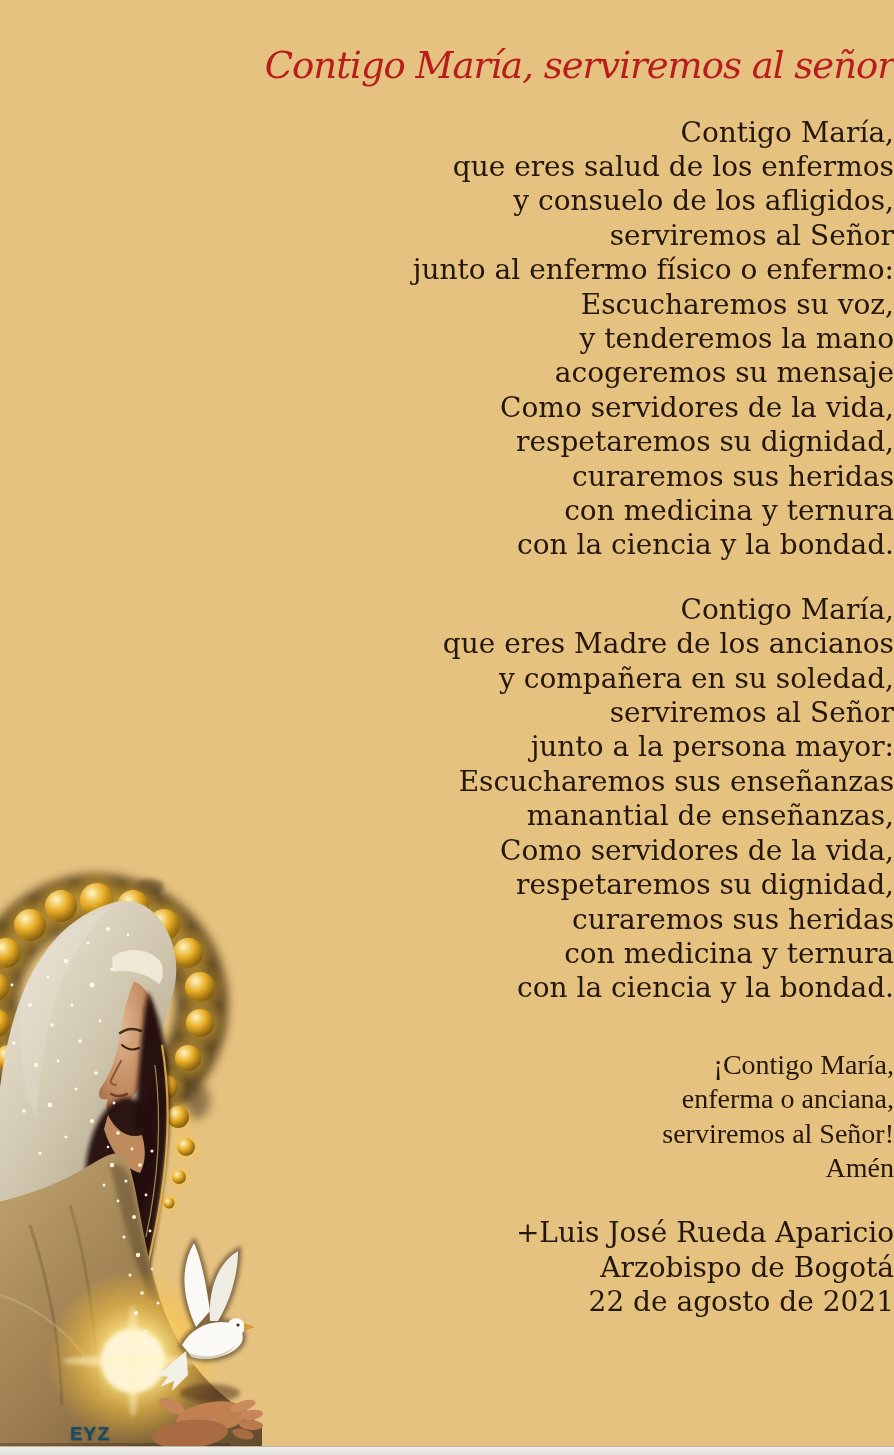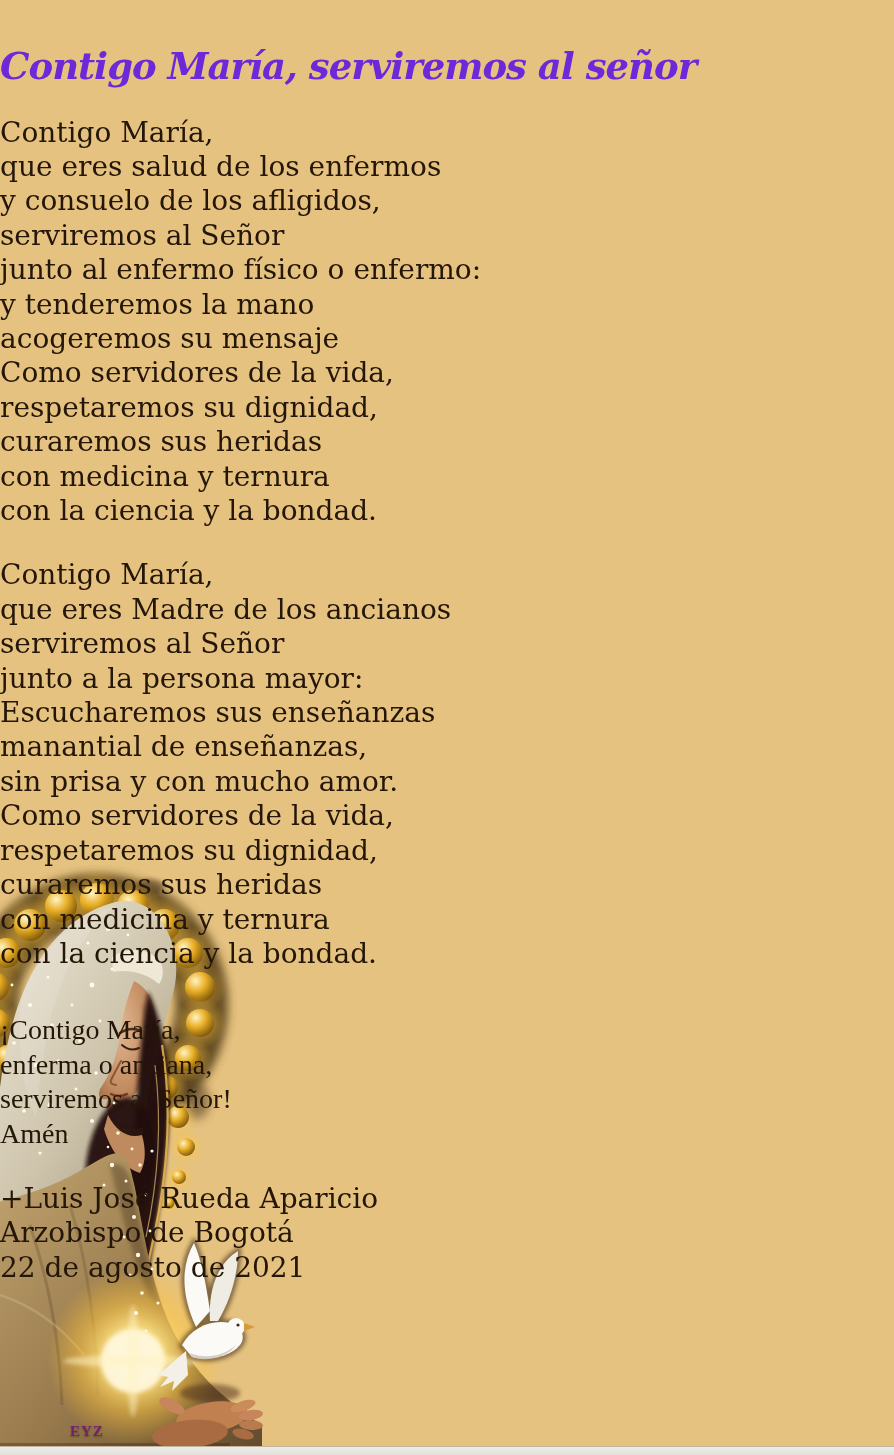--- a/index.html
+++ b/index.html
@@ -3,35 +3,35 @@
 <meta charset="utf-8">
 <style>
   html,body { margin:0; padding:0; background:#888; }
   .page {
     position:relative; width:894px; height:1455px; margin:0 auto;
     background:#e5c280; overflow:hidden;
     font-family:"DejaVu Serif", serif; color:#241608;
   }
   .title {
     position:relative; z-index:2;
-    padding-top:16px; text-align:left;
-    font-style:italic; font-weight:bold;
+    padding-top:16px; text-align:right;
+    font-style:italic; font-weight:normal;
     font-size:37px; line-height:50px; letter-spacing:-1px;
-    color:#6d28d9;
+    color:#b91c1c;
   }
   .poem { position:relative; z-index:2; margin-top:16px; }
-  .line { text-align:left; font-size:28px; line-height:34.4px; white-space:nowrap; }
+  .line { text-align:right; font-size:28px; line-height:34.4px; white-space:nowrap; }
   .stanza-2 { margin-top:30px; }
   .stanza-3 { margin-top:42px;font-family:Liberation Serif, serif; }
   .signature { position:relative; z-index:2; margin-top:31px; }
   .mary-art { position:absolute; left:0; top:865px; width:300px; height:590px; z-index:1; }
   .watermark {
     position:absolute; left:70px; top:1423px; z-index:3;
-    font-family:Liberation Serif, serif; font-weight:bold;
-    font-size:15px; letter-spacing:1px; color:#701a75; opacity:.92;
+    font-family:Liberation Mono, monospace; font-weight:bold;
+    font-size:21px; letter-spacing:1px; color:#0c4a6e; opacity:.92;
     text-shadow:0 1px 2px rgba(60,40,10,.55);
   }
   .bottom-strip {
     position:absolute; left:0; bottom:0; width:894px; height:8px; z-index:4;
     background:linear-gradient(#efede9,#e2e0db);
     border-top:1px solid rgba(150,125,80,.45);
   }
 </style>
 </head>
 <body>
@@ -40,36 +40,37 @@
 
   <h1 class="title">Contigo María, serviremos al señor</h1>
 
   <div class="poem">
     <div class="stanza stanza-1">
       <div class="line">Contigo María,</div>
       <div class="line">que eres salud de los enfermos</div>
       <div class="line">y consuelo de los afligidos,</div>
       <div class="line">serviremos al Señor</div>
       <div class="line">junto al enfermo físico o enfermo:</div>
+      <div class="line">Escucharemos su voz,</div>
       <div class="line">y tenderemos la mano</div>
       <div class="line">acogeremos su mensaje</div>
       <div class="line">Como servidores de la vida,</div>
       <div class="line">respetaremos su dignidad,</div>
       <div class="line">curaremos sus heridas</div>
       <div class="line">con medicina y ternura</div>
       <div class="line">con la ciencia y la bondad.</div>
     </div>
     <div class="stanza stanza-2">
       <div class="line">Contigo María,</div>
       <div class="line">que eres Madre de los ancianos</div>
+      <div class="line">y compañera en su soledad,</div>
       <div class="line">serviremos al Señor</div>
       <div class="line">junto a la persona mayor:</div>
       <div class="line">Escucharemos sus enseñanzas</div>
       <div class="line">manantial de enseñanzas,</div>
-      <div class="line">sin prisa y con mucho amor.</div>
       <div class="line">Como servidores de la vida,</div>
       <div class="line">respetaremos su dignidad,</div>
       <div class="line">curaremos sus heridas</div>
       <div class="line">con medicina y ternura</div>
       <div class="line">con la ciencia y la bondad.</div>
     </div>
     <div class="stanza stanza-3">
       <div class="line">¡Contigo María,</div>
       <div class="line">enferma o anciana,</div>
       <div class="line">serviremos al Señor!</div>

